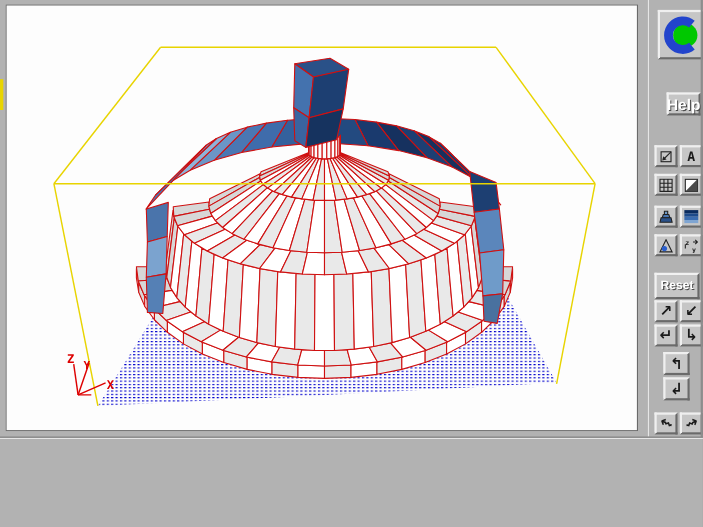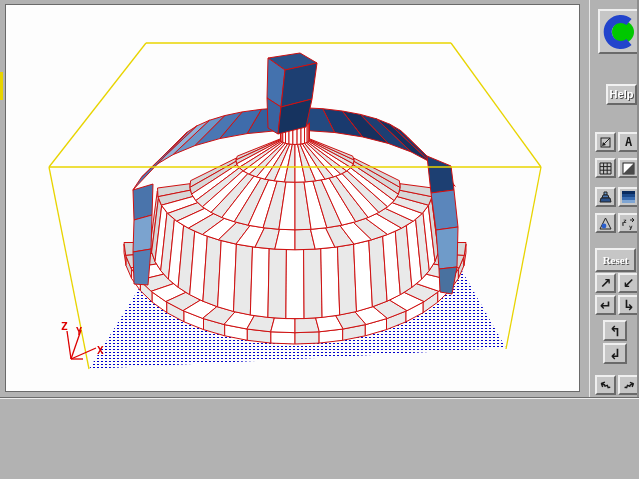--- a/index.html
+++ b/index.html
@@ -242,21 +242,21 @@
   </div>
   <div id="frame-mark"></div>
 
   <div id="sidebar">
     <div class="iconbtn" style="left:8px;top:9px;width:42px;height:45px;">
       <svg width="34" height="36" viewBox="0 0 34 36">
         <circle cx="21" cy="18" r="11" fill="#00c800"></circle>
         <path d="M 27 8 A 13 13 0 1 0 27 28" fill="none" stroke="#2244cc" stroke-width="8"></path>
       </svg>
     </div>
-    <button class="btn" style="left:16px;top:84px;width:31px;height:21px;font-size:11px;">Help</button>
+    <button class="btn" style="left:16px;top:84px;width:31px;height:21px;font-size:14px;">Help</button>
 
     <div class="iconbtn" style="left:5px;top:132px;width:21px;height:20px;">
       <svg width="13" height="13" viewBox="0 0 13 13">
           <rect x="2" y="2" width="9" height="9" fill="none" stroke="#222"></rect>
           <line x1="11" y1="2" x2="4" y2="9" stroke="#222"></line>
           <path d="M3 10 l4 -1 -3 -3 z" fill="#222"></path>
         </svg>
     </div>
     <div class="iconbtn" style="left:28px;top:132px;width:21px;height:20px;font-size:12px;">A</div>
     <div class="iconbtn" style="left:5px;top:158px;width:21px;height:20px;">
@@ -292,21 +292,21 @@
         </svg>
     </div>
     <div class="iconbtn" style="left:28px;top:213px;width:21px;height:20px;">
       <svg width="13" height="13" viewBox="0 0 13 13">
           <text x="1" y="6" font-size="6" fill="#222">z</text>
           <text x="7" y="12" font-size="6" fill="#222">y</text>
           <path d="M8 3h4 M10 1l2 2-2 2 M1 9v-4 M1 7l-0.5 0" stroke="#222" fill="none"></path>
         </svg>
     </div>
 
-    <button class="btn" style="left:5px;top:248px;width:41px;height:24px;font-size:11px;font-family:Liberation Serif, serif;">Reset</button>
+    <button class="btn" style="left:5px;top:248px;width:41px;height:24px;font-size:11px;">Reset</button>
 
     <div class="iconbtn" style="left:5px;top:273px;width:21px;height:20px;">
         <span class="arrowglyph">↗</span>
       </div>
     <div class="iconbtn" style="left:28px;top:273px;width:21px;height:20px;">
         <span class="arrowglyph">↙</span>
       </div>
     <div class="iconbtn" style="left:5px;top:295px;width:21px;height:20px;">
         <span class="arrowglyph">↵</span>
       </div>

